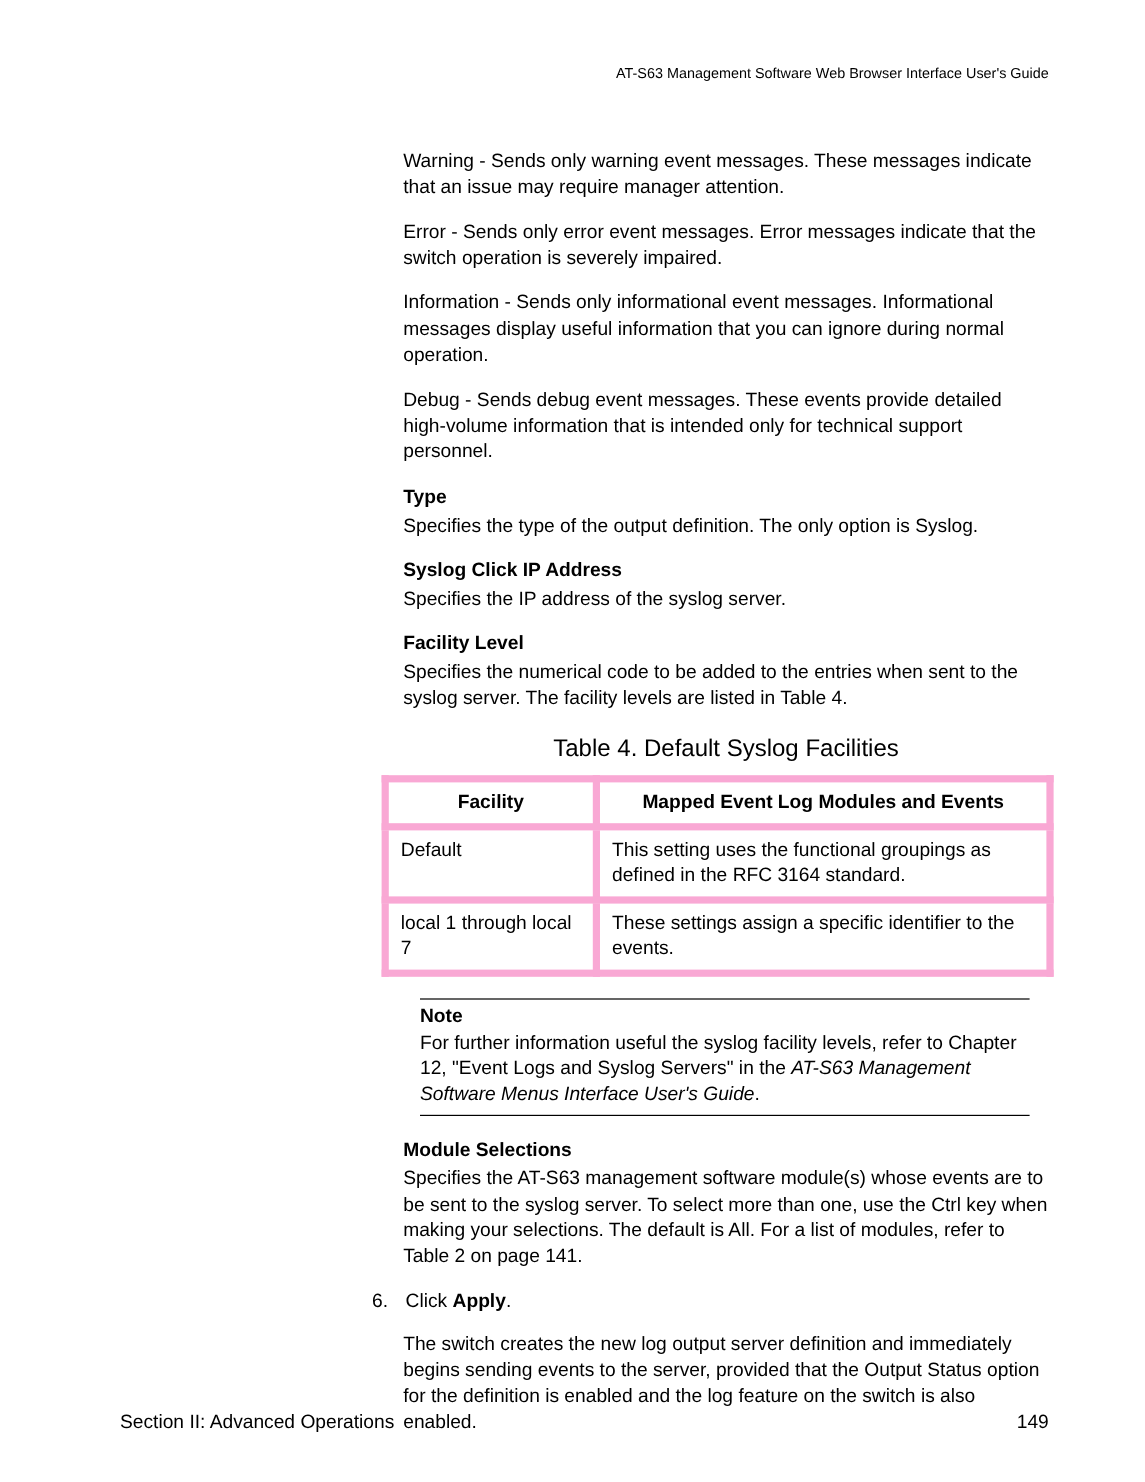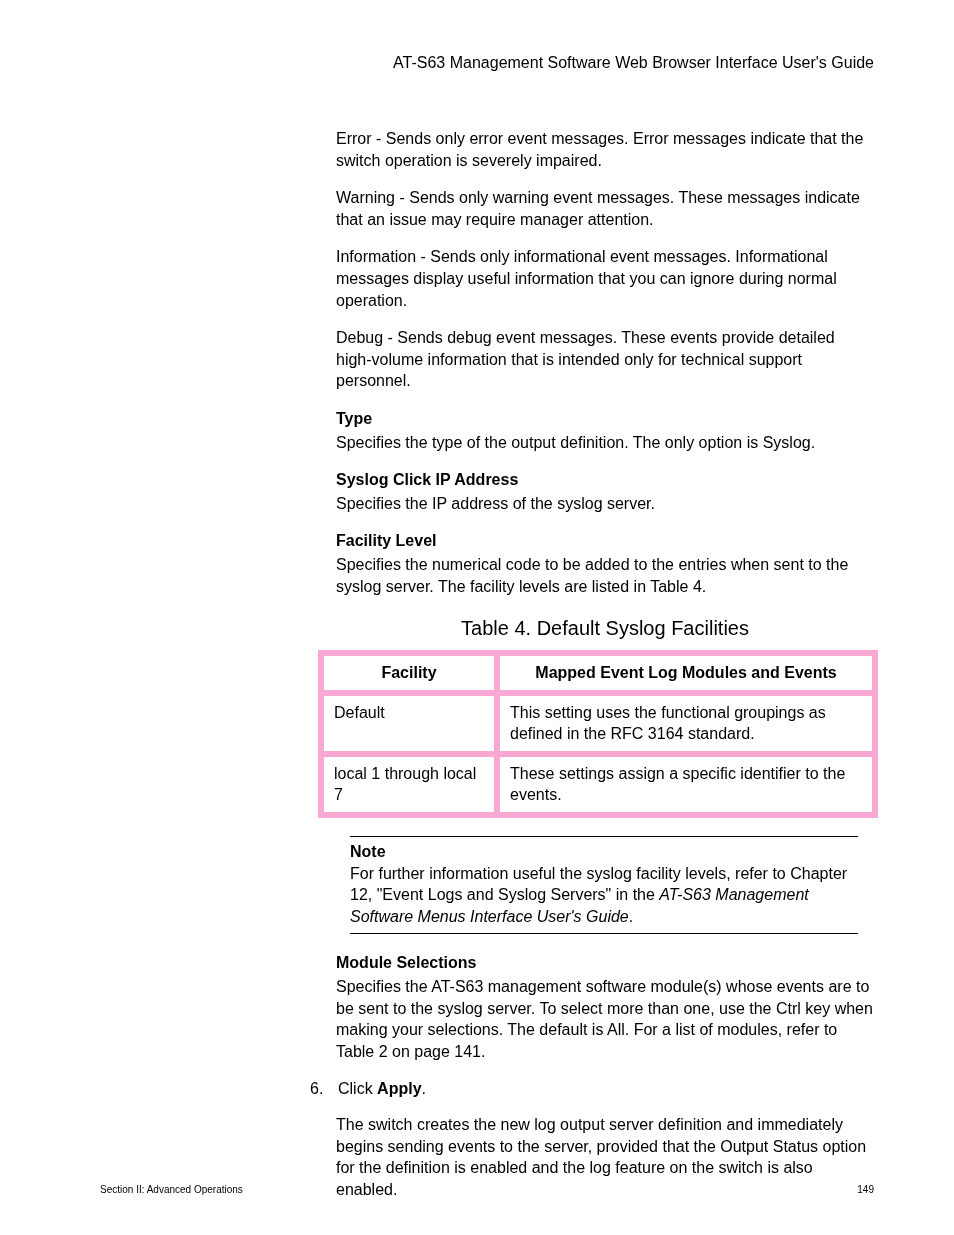--- a/index.html
+++ b/index.html
@@ -13,21 +13,21 @@
   }
   .page {
     position: relative;
     width: 954px;
     height: 1235px;
     box-sizing: border-box;
     padding: 54px 80px 40px 100px;
   }
   .running-header {
     text-align: right;
-    font-size: 16px;
+    font-size: 12px;
     font-family: Arial, Helvetica, sans-serif;
     margin-bottom: 56px;
   }
   .content {
     margin-left: 236px; 
     font-size: 16px;
     line-height: 1.35;
   }
   .para {
     margin: 0 0 16px 0;
@@ -75,36 +75,36 @@
     display: flex;
     gap: 10px;
     margin: 14px 0 14px -26px;
   }
   .step .num { min-width: 18px; }
   .footer {
     position: absolute;
     bottom: 40px;
     left: 100px;
     right: 80px;
-    font-size: 10px;
+    font-size: 16px;
     display: flex;
     justify-content: space-between;
   }
 </style>
 </head>
 <body>
 
 <div class="page">
 
   <div class="running-header">AT-S63 Management Software Web Browser Interface User's Guide</div>
 
   <div class="content">
 
+    <p class="para">Warning - Sends only warning event messages. These messages indicate that an issue may require manager attention.</p>
     <p class="para">Error - Sends only error event messages. Error messages indicate that the switch operation is severely impaired.</p>
-    <p class="para">Warning - Sends only warning event messages. These messages indicate that an issue may require manager attention.</p>
     <p class="para">Information - Sends only informational event messages. Informational messages display useful information that you can ignore during normal operation.</p>
     <p class="para">Debug - Sends debug event messages. These events provide detailed high-volume information that is intended only for technical support personnel.</p>
 
     <div class="heading">Type</div>
     <p class="para">Specifies the type of the output definition. The only option is Syslog.</p>
 
     <div class="heading">Syslog Click IP Address</div>
     <p class="para">Specifies the IP address of the syslog server.</p>
 
     <div class="heading">Facility Level</div>

